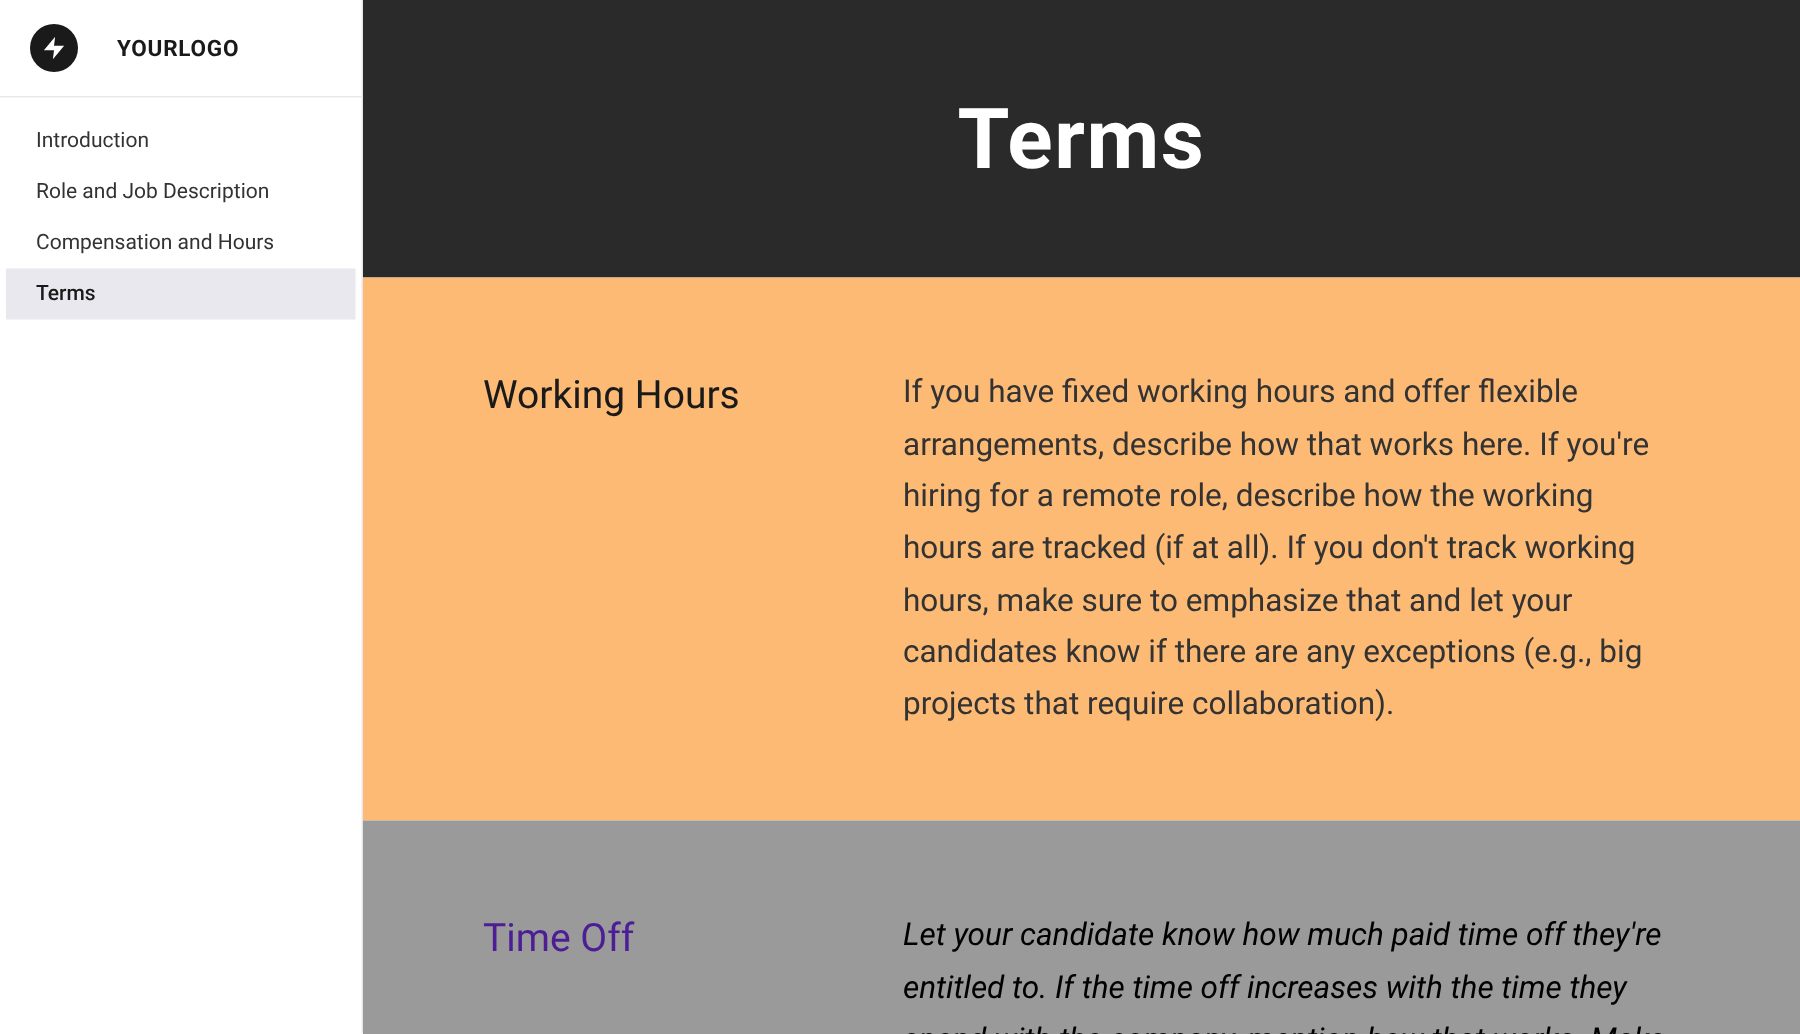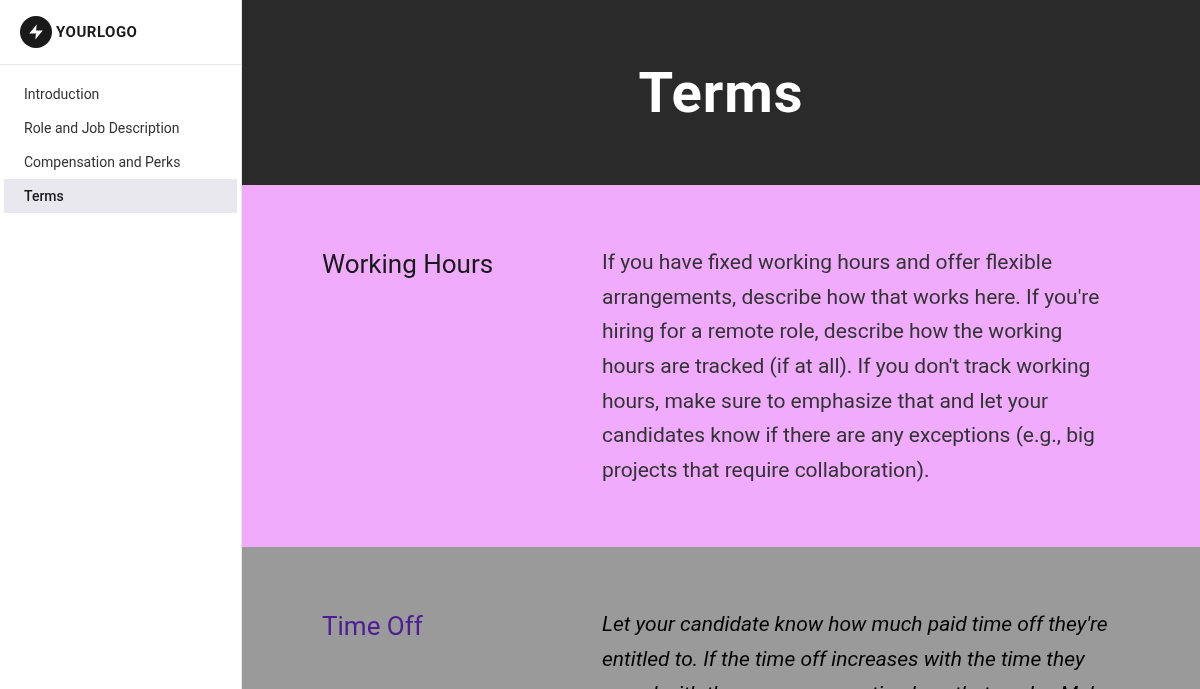--- a/index.html
+++ b/index.html
@@ -24,21 +24,21 @@
       border-right: 1px solid #e8e8e8;
       display: flex;
       flex-direction: column;
       height: 689px;
     }
 
     .logo-area {
       padding: 16px 20px;
       display: flex;
       align-items: center;
-      gap: 4px;
+      gap: 26px;
       border-bottom: 1px solid #e8e8e8;
       height: 65px;
     }
 
     .logo-icon {
       width: 32px;
       height: 32px;
       background: #1a1a1a;
       border-radius: 50%;
       display: flex;
@@ -105,21 +105,21 @@
 
     
     .content-section {
       display: flex;
       align-items: flex-start;
       padding: 60px 80px;
       min-height: 320px;
     }
 
     .content-section.light {
-      background: #f0abfc;
+      background: #fdba74;
     }
 
     .content-section.grey {
       background: #9a9a9a;
     }
 
     .section-title {
       flex: 0 0 280px;
       font-size: 26px;
       font-weight: 400;
@@ -153,21 +153,21 @@
       <svg viewBox="0 0 24 24" fill="white">
         <path d="M13 2L3 14h9l-1 8 10-12h-9l1-8z"></path>
       </svg>
     </div>
     <span class="logo-text">YOURLOGO</span>
   </div>
 
   <ul class="nav-list">
   <li class="nav-item">Introduction</li>
       <li class="nav-item">Role and Job Description</li>
-      <li class="nav-item">Compensation and Perks</li>
+      <li class="nav-item">Compensation and Hours</li>
       <li class="nav-item active">Terms</li>
     </ul>
 </aside>
 
 <main class="main">
   <div class="hero-header">
     <h1 class="hero-title">Terms</h1>
   </div>
 
   <div id="sections-container">

